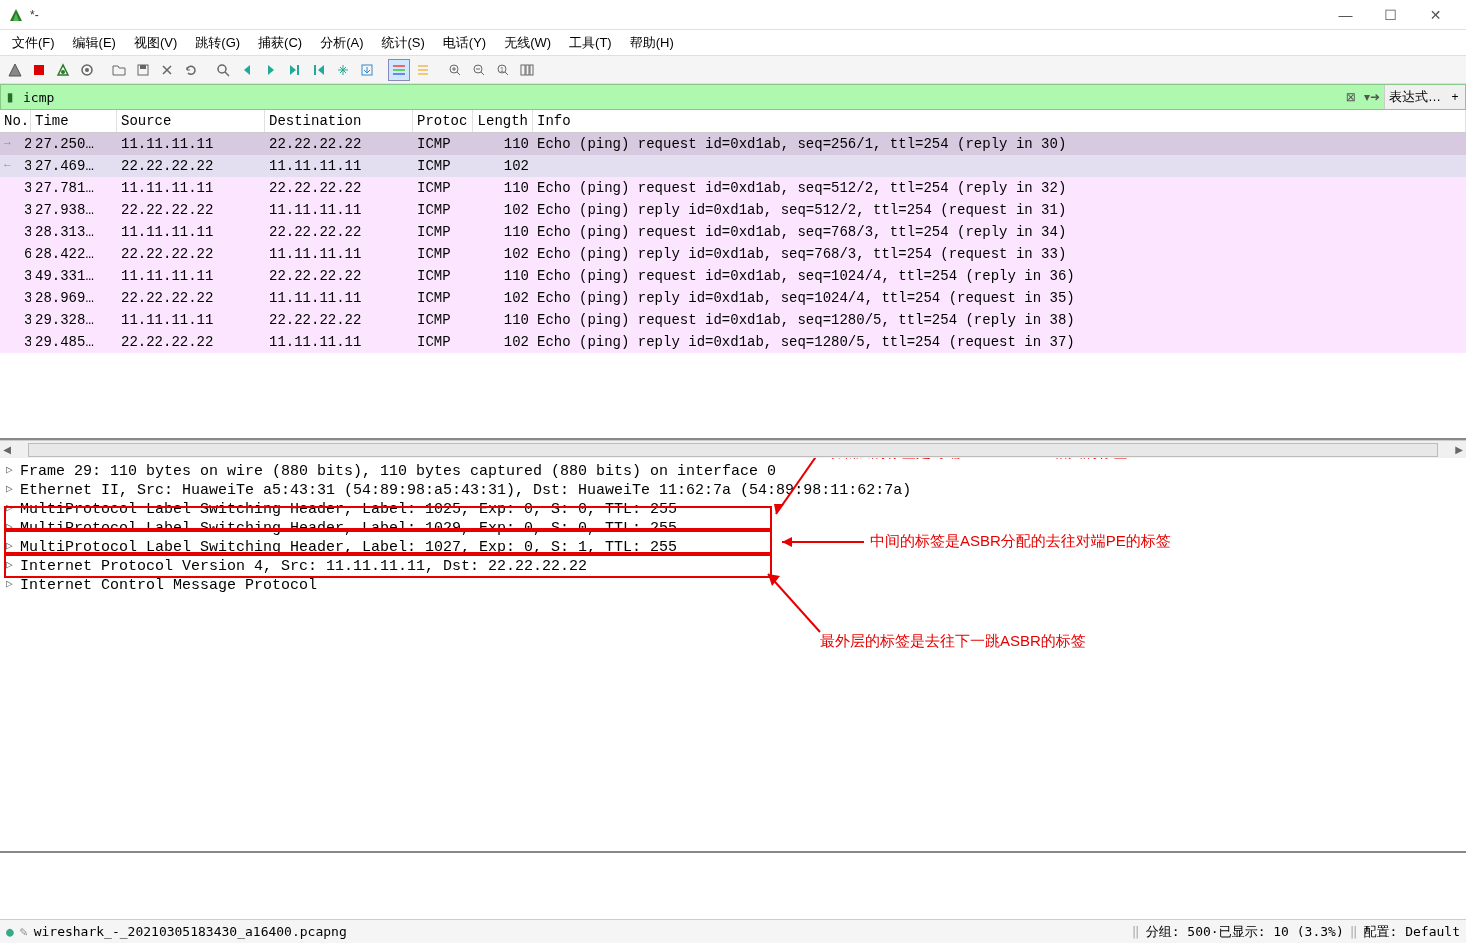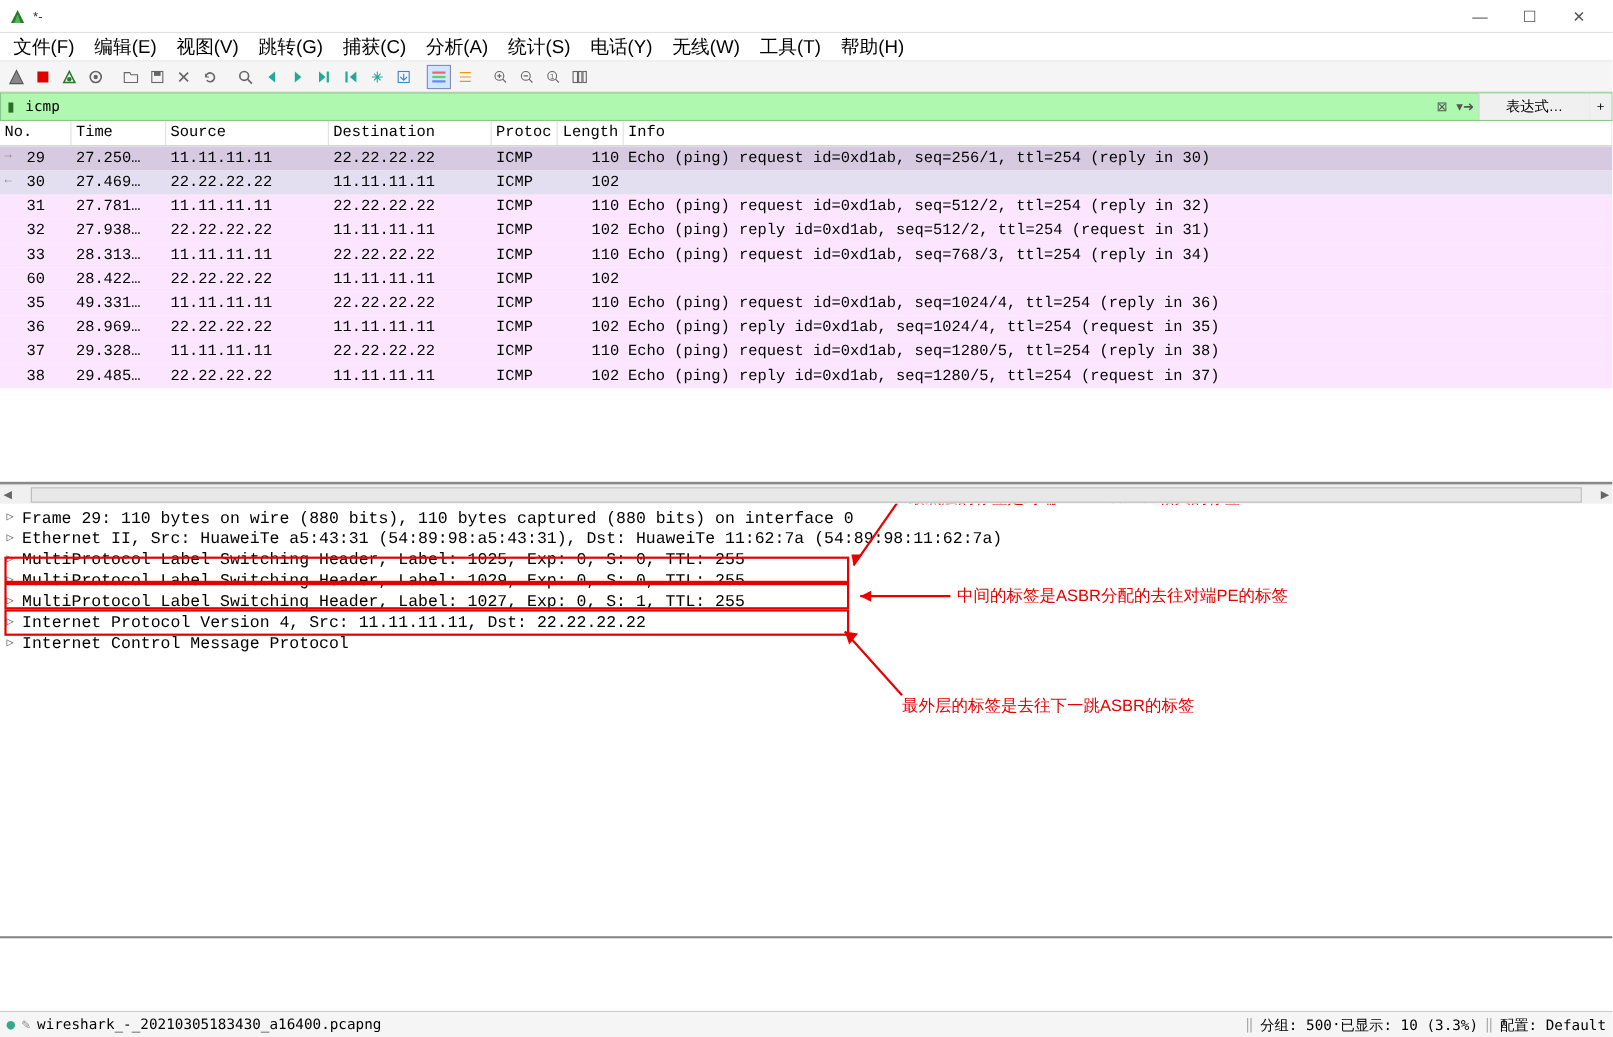--- a/index.html
+++ b/index.html
@@ -3,34 +3,34 @@
 <meta charset="utf-8">
 <style>
 * { box-sizing: border-box; margin: 0; padding: 0; }
 body { font-family: "Microsoft YaHei", "SimSun", sans-serif; font-size: 12px; background: #fff; color: #000; width: 1466px; height: 943px; overflow: hidden; position: relative; }
 .titlebar { height: 30px; display: flex; align-items: center; padding: 0 8px; border-bottom: 1px solid #e0e0e0; }
 .titlebar .icon { width: 16px; height: 16px; margin-right: 6px; }
 .titlebar .title { flex: 1; font-size: 12px; color: #333; }
 .win-btns { display: flex; gap: 0; }
 .win-btn { width: 45px; height: 28px; display: flex; align-items: center; justify-content: center; color: #555; font-size: 14px; }
 .menubar { height: 26px; display: flex; align-items: center; padding: 0 4px; gap: 2px; border-bottom: 1px solid #e0e0e0; }
-.menu-item { padding: 3px 8px; font-size: 17px; color: #000; }
+.menu-item { padding: 3px 8px; font-size: 13px; color: #000; }
 .toolbar { height: 28px; display: flex; align-items: center; padding: 2px 4px; gap: 2px; border-bottom: 1px solid #e0e0e0; background: #f5f5f5; }
 .tool-btn { width: 22px; height: 22px; display: flex; align-items: center; justify-content: center; border: 1px solid transparent; }
 .tool-sep { width: 6px; }
 .filter-bar { height: 26px; display: flex; align-items: center; background: #aff8af; border: 1px solid #8ac88a; }
 .filter-icon { width: 18px; text-align: center; color: #2a6e2a; }
 .filter-input { flex: 1; background: transparent; border: none; outline: none; font-family: "Consolas", monospace; font-size: 13px; padding: 2px 4px; }
 .filter-ctrl { padding: 0 4px; color: #555; font-size: 12px; }
-.expr-btn { padding: 0 24px; font-size: 13px; border-left: 1px solid #ccc; height: 24px; display: flex; align-items: center; background:#f0f0f0;}
+.expr-btn { padding: 0 4px; font-size: 13px; border-left: 1px solid #ccc; height: 24px; display: flex; align-items: center; background:#f0f0f0;}
 .plus-btn { width: 20px; text-align: center; background:#f0f0f0; height:24px; display:flex;align-items:center;justify-content:center;}
 .packet-list { height: 330px; overflow: auto; border-bottom: 2px solid #888; font-family: "Consolas","Courier New",monospace; font-size: 14px; background:#fff;}
 .pl-header { display: flex; background: #fff; border-bottom: 1px solid #ccc; position: sticky; top: 0; }
 .pl-header div { padding: 3px 4px; border-right: 1px solid #e0e0e0; }
-.col-no { width: 65px; text-align: left; padding-left:8px;}
+.col-no { width: 31px; text-align: center; padding-left:8px;}
 .col-time { width: 86px; }
 .col-src { width: 148px; }
 .col-dst { width: 148px; }
 .col-proto { width: 60px; }
 .col-len { width: 60px; text-align: right; padding-right:6px;}
 .col-info { flex: 1; }
 .pl-row { display: flex; height: 22px; align-items: center; background: #fce6ff; }
 .pl-row.selected { background: #d7c9e0; }
 .pl-row.related { background: #e4dff0; }
 .pl-row div { padding: 0 4px; white-space: nowrap; overflow: hidden; }
@@ -279,20 +279,21 @@
         <div class="col-len">110</div>
         <div class="col-info">Echo (ping) request  id=0xd1ab, seq=768/3, ttl=254 (reply in 34)</div>
       </div>
       <div class="pl-row">
         <div class="col-no">60</div>
         <div class="col-time">28.422…</div>
         <div class="col-src">22.22.22.22</div>
         <div class="col-dst">11.11.11.11</div>
         <div class="col-proto">ICMP</div>
         <div class="col-len">102</div>
+        <div class="col-info">Echo (ping) reply    id=0xd1ab, seq=768/3, ttl=254 (request in 33)</div>
       </div>
       <div class="pl-row">
         <div class="col-no">35</div>
         <div class="col-time">49.331…</div>
         <div class="col-src">11.11.11.11</div>
         <div class="col-dst">22.22.22.22</div>
         <div class="col-proto">ICMP</div>
         <div class="col-len">110</div>
         <div class="col-info">Echo (ping) request  id=0xd1ab, seq=1024/4, ttl=254 (reply in 36)</div>
       </div>

